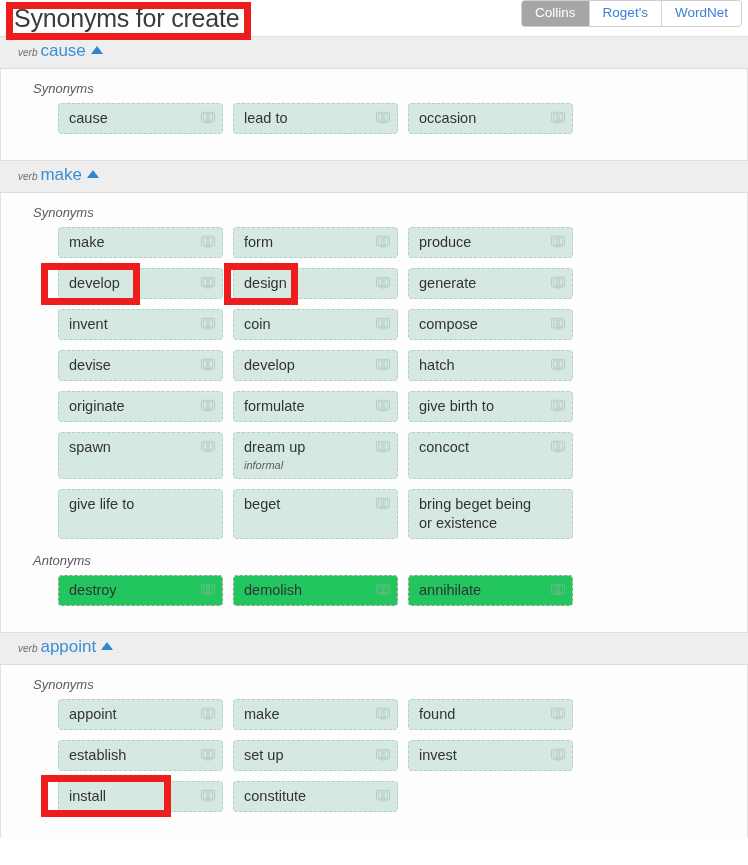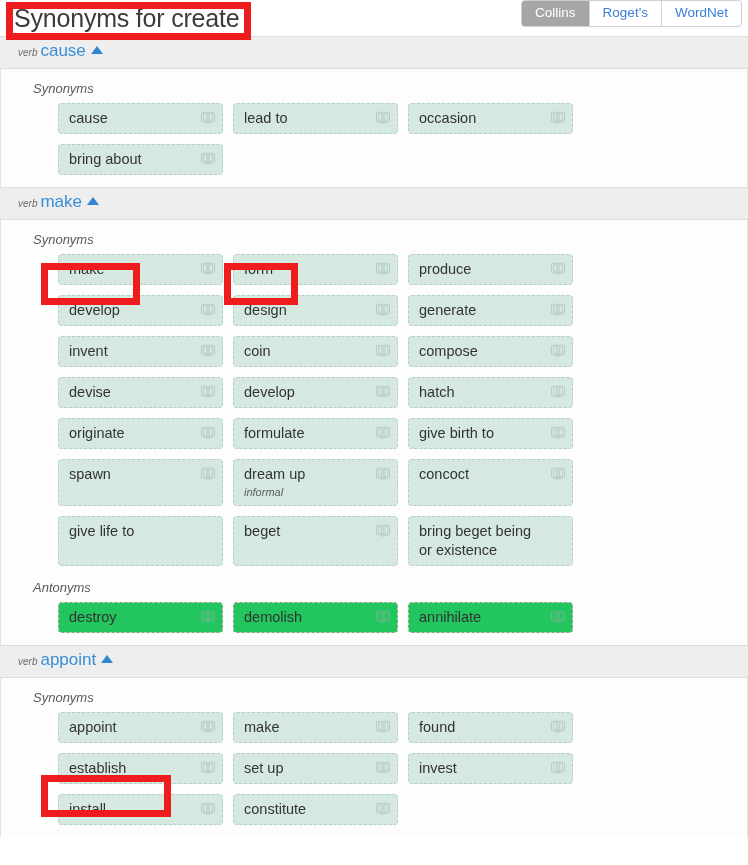--- a/index.html
+++ b/index.html
@@ -87,21 +87,21 @@
     border-left: 6px solid transparent;
     border-right: 6px solid transparent;
     border-bottom: 8px solid #2f86d1;
     vertical-align: 2px;
   }
 
   .sense-body {
     background: #fdfdfd;
     border-left: 1px solid #e2e2e2;
     border-right: 1px solid #e2e2e2;
-    padding: 8px 0 2px 0;
+    padding: 8px 0 16px 0;
   }
   .group-label {
     font-size: 13px;
     font-style: italic;
     color: #5a5a5a;
     margin: 4px 0 7px 32px;
   }
 
   
   .chips {
@@ -208,32 +208,20 @@
             <span class="book-icon">
               <svg viewBox="0 0 16 15" width="14" height="13">
                 <rect x="0.5" y="1.5" width="15" height="11" rx="1" fill="none" stroke="#9bb3aa" stroke-width="1.1"></rect>
                 <line x1="8" y1="2" x2="8" y2="12" stroke="#9bb3aa" stroke-width="1.1"></line>
                 <rect x="2.6" y="3.4" width="4" height="7.2" fill="none" stroke="#9bb3aa" stroke-width="0.9"></rect>
                 <rect x="9.4" y="3.4" width="4" height="7.2" fill="none" stroke="#9bb3aa" stroke-width="0.9"></rect>
                 <rect x="5.6" y="12.3" width="4.8" height="1.6" fill="none" stroke="#9bb3aa" stroke-width="0.9"></rect>
               </svg>
             </span>
           </div>
-          <div class="chip">
-            <span class="word">bring about</span>
-            <span class="book-icon">
-              <svg viewBox="0 0 16 15" width="14" height="13">
-                <rect x="0.5" y="1.5" width="15" height="11" rx="1" fill="none" stroke="#9bb3aa" stroke-width="1.1"></rect>
-                <line x1="8" y1="2" x2="8" y2="12" stroke="#9bb3aa" stroke-width="1.1"></line>
-                <rect x="2.6" y="3.4" width="4" height="7.2" fill="none" stroke="#9bb3aa" stroke-width="0.9"></rect>
-                <rect x="9.4" y="3.4" width="4" height="7.2" fill="none" stroke="#9bb3aa" stroke-width="0.9"></rect>
-                <rect x="5.6" y="12.3" width="4.8" height="1.6" fill="none" stroke="#9bb3aa" stroke-width="0.9"></rect>
-              </svg>
-            </span>
-          </div>
         </div>
       </div>
     </div>
     <div class="sense">
       <div class="sense-head"><span class="pos">verb</span><span class="sense-word">make</span><span class="caret"></span></div>
       <div class="sense-body">
         <div class="group-label">Synonyms</div>
         <div class="chips">
           <div class="chip">
             <span class="word">make</span>

